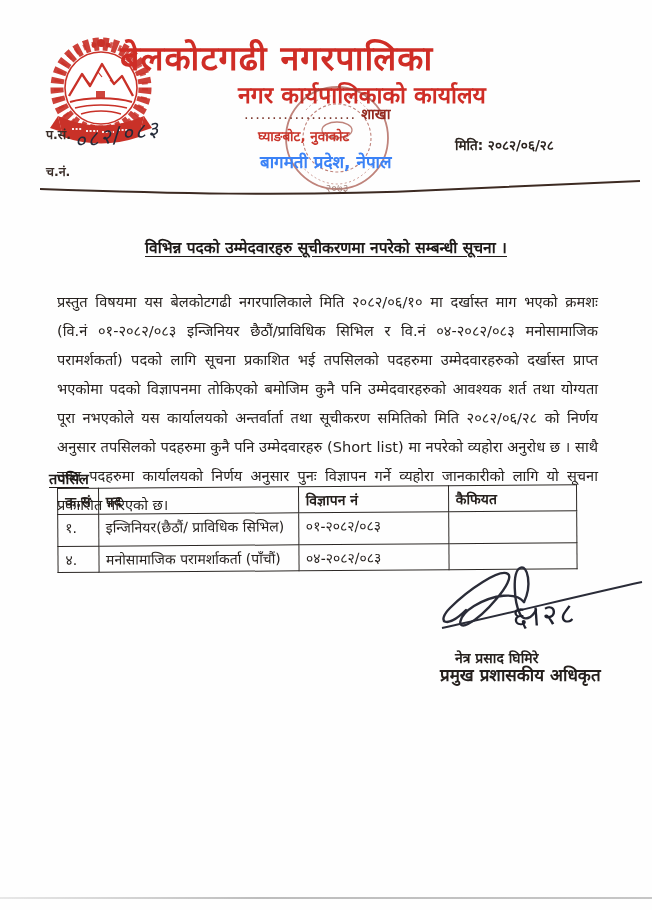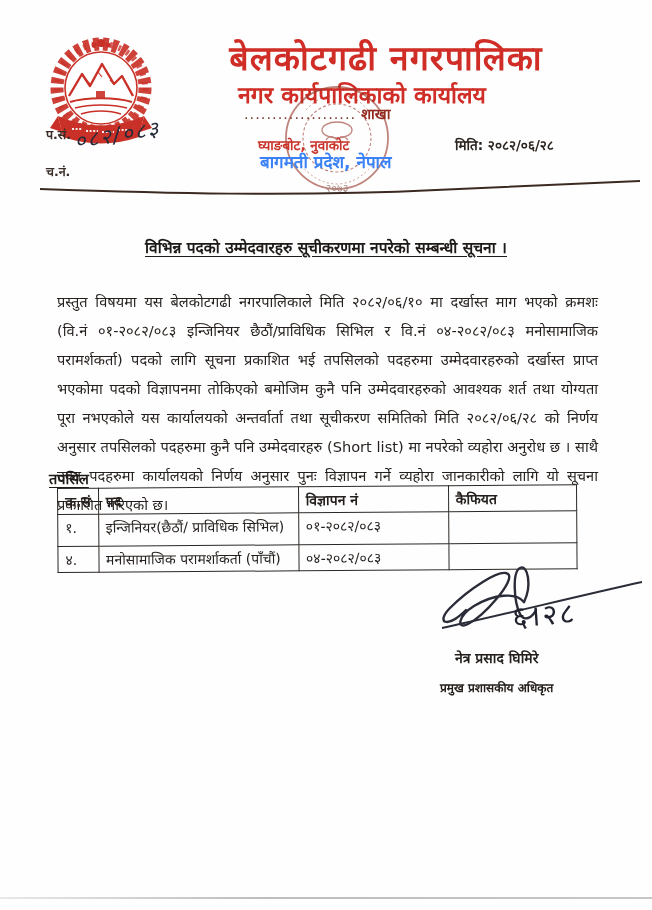--- a/index.html
+++ b/index.html
@@ -11,21 +11,20 @@
     height: 910px;
     background: #fefefe;
     overflow: hidden;
     color: #222;
   }
   .abs { position: absolute; }
 
   
   .muni-title {
     left: 0; right: 0; top: 34px;
-    text-align: center;
     padding-left: 120px;
     font-size: 34px;
     font-weight: bold;
     color: #cf2d26;
     letter-spacing: 1px;
   }
   .office-title {
     left: 0; right: 0; top: 78px;
     text-align: center;
     padding-left: 72px;
@@ -36,21 +35,21 @@
   .branch-line {
     left: 244px; top: 103px;
     font-size: 14.5px;
     font-weight: bold;
     color: #93291f;
     z-index: 4;
     white-space: nowrap;
   }
   .branch-dots { letter-spacing: 1px; color: #7d3a30; font-weight: normal; }
   .addr1 {
-    left: 258px; top: 136px;
+    left: 258px; top: 127px;
     font-size: 13.5px; font-weight: bold;
     color: #c9352b; z-index: 4;
   }
   .addr2 {
     left: 260px; top: 150px;
     font-size: 17px; font-weight: bold;
     color: #3b82f6; z-index: 4;
   }
   .ref-label { left: 46px; top: 126px; font-size: 12.5px; color: #3a2d28; font-weight: bold; }
   .ch-label  { left: 46px; top: 163px; font-size: 12.5px; color: #3a2d28; font-weight: bold; }
@@ -123,21 +122,21 @@
   .sig-scribble { left: 428px; top: 558px; z-index: 6; }
   .sig-date {
     left: 512px; top: 594px;
     font-size: 29px;
     color: #20222e;
     transform: rotate(-4deg);
     z-index: 7;
     letter-spacing: 2px;
   }
   .sig-name  { left: 455px; top: 648px; font-size: 14px; color: #241f1c; font-weight: bold; }
-  .sig-title { left: 440px; top: 679px; font-size: 12px; color: #241f1c; font-weight: bold; }
+  .sig-title { left: 440px; top: 663px; font-size: 17px; color: #241f1c; font-weight: bold; }
 
   .scan-edge-bottom {
     left: 0; right: 0; top: 897px; height: 2px;
     background: linear-gradient(to right, #e8e8e8, #bdbdbd 40%, #c6c6c6);
   }
 </style>
 </head>
 <body>
 
 <div class="page">

